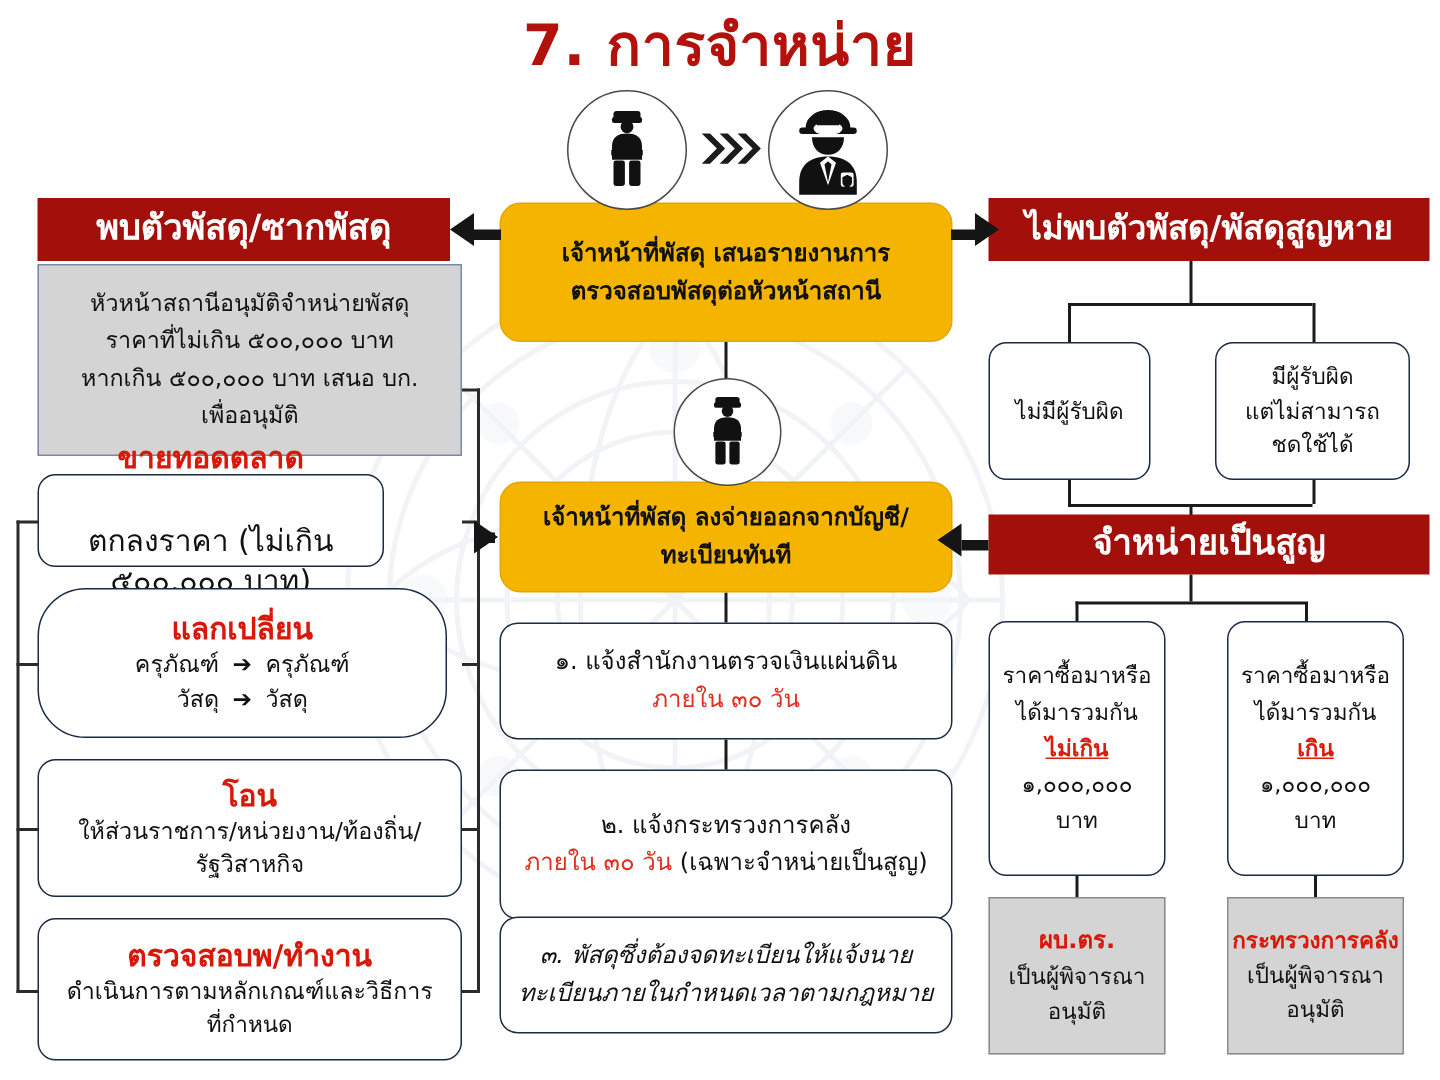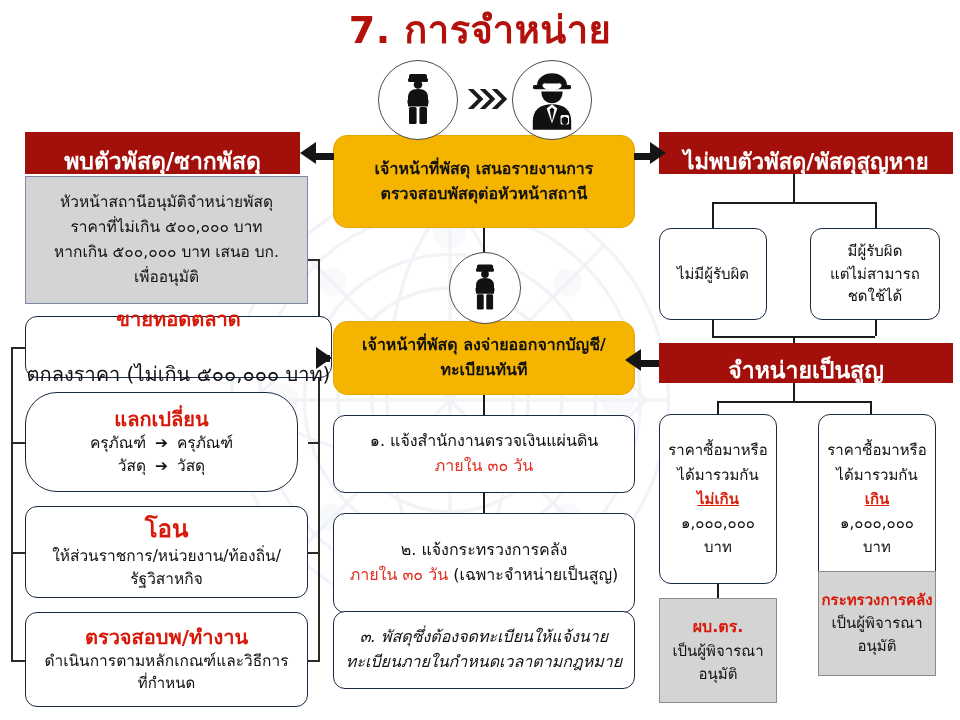--- a/index.html
+++ b/index.html
@@ -48,21 +48,21 @@
     line-height: 1.2;
   }
 
   
   .redbar {
     position: absolute;
     background: #A3100B;
     color: #ffffff;
     font-weight: bold;
     display: flex;
-    align-items: flex-end;
+    align-items: center;
     justify-content: center;
     text-align: center;
     z-index: 5;
     line-height: 1.1;
   }
   .graybox {
     position: absolute;
     background: #D4D4D4;
     border: 1px solid #7b88a8;
     display: flex;
@@ -270,41 +270,41 @@
     <span>พบตัวพัสดุ/ซากพัสดุ</span>
   </div>
 
   <div class="graybox" style="left:25px; top:176px; width:283px; height:128px; font-size:15.5px; line-height:1.62;">
     <span class="box-line">หัวหน้าสถานีอนุมัติจำหน่ายพัสดุ</span>
     <span class="box-line">ราคาที่ไม่เกิน ๕๐๐,๐๐๐ บาท</span>
     <span class="box-line">หากเกิน ๕๐๐,๐๐๐ บาท เสนอ บก.</span>
     <span class="box-line">เพื่ออนุมัติ</span>
   </div>
 
-  <div class="whitebox" style="left:25px; top:316px; width:307px; height:62px;">
+  <div class="whitebox" style="left:25px; top:316px; width:231px; height:62px;">
     <span class="ttl-red" style="font-size:20px; line-height:1.25;">ขายทอดตลาด</span>
     <span style="font-size:20px; line-height:1.35;margin-top:29px;">ตกลงราคา (ไม่เกิน ๕๐๐,๐๐๐ บาท)</span>
   </div>
 
   <div class="whitebox" style="left:25px; top:392px; width:273px; height:100px;border-radius:32px;">
     <span class="ttl-red" style="font-size:20px; line-height:1.3;">แลกเปลี่ยน</span>
     <span style="font-size:15.5px; line-height:1.5;">
       <span>ครุภัณฑ์</span>
       <span class="inline-arrow">➔</span>
       <span>ครุภัณฑ์</span>
     </span>
     <span style="font-size:15.5px; line-height:1.5;">
       <span>วัสดุ</span>
       <span class="inline-arrow">➔</span>
       <span>วัสดุ</span>
     </span>
   </div>
 
   <div class="whitebox" style="left:25px; top:506px; width:283px; height:92px;">
-    <span class="ttl-red" style="font-size:24px; line-height:1.3;">โอน</span>
+    <span class="ttl-red" style="font-size:20px; line-height:1.3;">โอน</span>
     <span style="font-size:15.5px; line-height:1.45;">ให้ส่วนราชการ/หน่วยงาน/ท้องถิ่น/</span>
     <span style="font-size:15.5px; line-height:1.45;">รัฐวิสาหกิจ</span>
   </div>
 
   <div class="whitebox" style="left:25px; top:612px; width:283px; height:95px;">
     <span class="ttl-red" style="font-size:20px; line-height:1.3;">ตรวจสอบพ/ทำงาน</span>
     <span style="font-size:15.5px; line-height:1.45;">ดำเนินการตามหลักเกณฑ์และวิธีการ</span>
     <span style="font-size:15px; line-height:1.45;">ที่กำหนด</span>
   </div>
 
@@ -375,21 +375,21 @@
 
   <div class="conn v" style="left:717px; top:584px; height:16px;"></div>
   <div class="conn v" style="left:876px; top:584px; height:16px;"></div>
 
   <div class="graybox sq" style="left:659px; top:598px; width:118px; height:105px; font-size:15px; line-height:1.55;">
     <span class="ttl-red" style="font-size:16px;">ผบ.ตร.</span>
     <span>เป็นผู้พิจารณา</span>
     <span>อนุมัติ</span>
   </div>
 
-  <div class="graybox sq" style="left:818px; top:571px; width:118px; height:105px; font-size:15px; line-height:1.55;">
+  <div class="graybox sq" style="left:818px; top:598px; width:118px; height:105px; font-size:15px; line-height:1.55;">
     <span class="ttl-red" style="font-size:15px;">กระทรวงการคลัง</span>
     <span>เป็นผู้พิจารณา</span>
     <span>อนุมัติ</span>
   </div>
 
   <div class="avatar" style="left:449px; top:252px; width:70px; height:70px;">
     <svg viewBox="0 0 60 60" width="54" height="54">
       <g fill="#111">
         <rect x="20" y="8" width="20" height="4" rx="1.5"></rect>
         <path d="M23 4 h14 a2 2 0 0 1 2 2 v3 h-18 v-3 a2 2 0 0 1 2 -2 z"></path>

